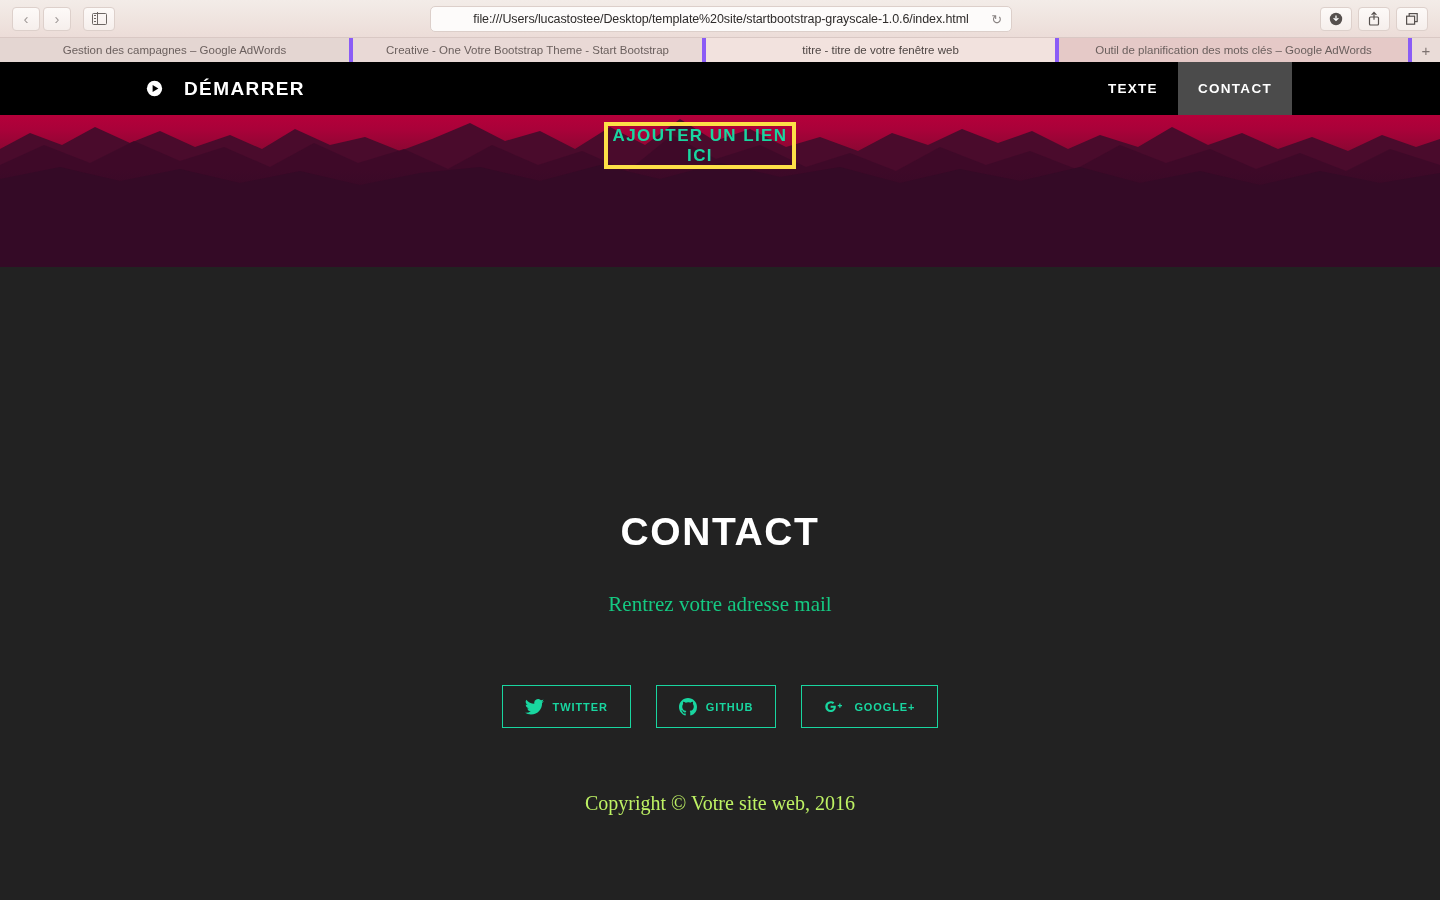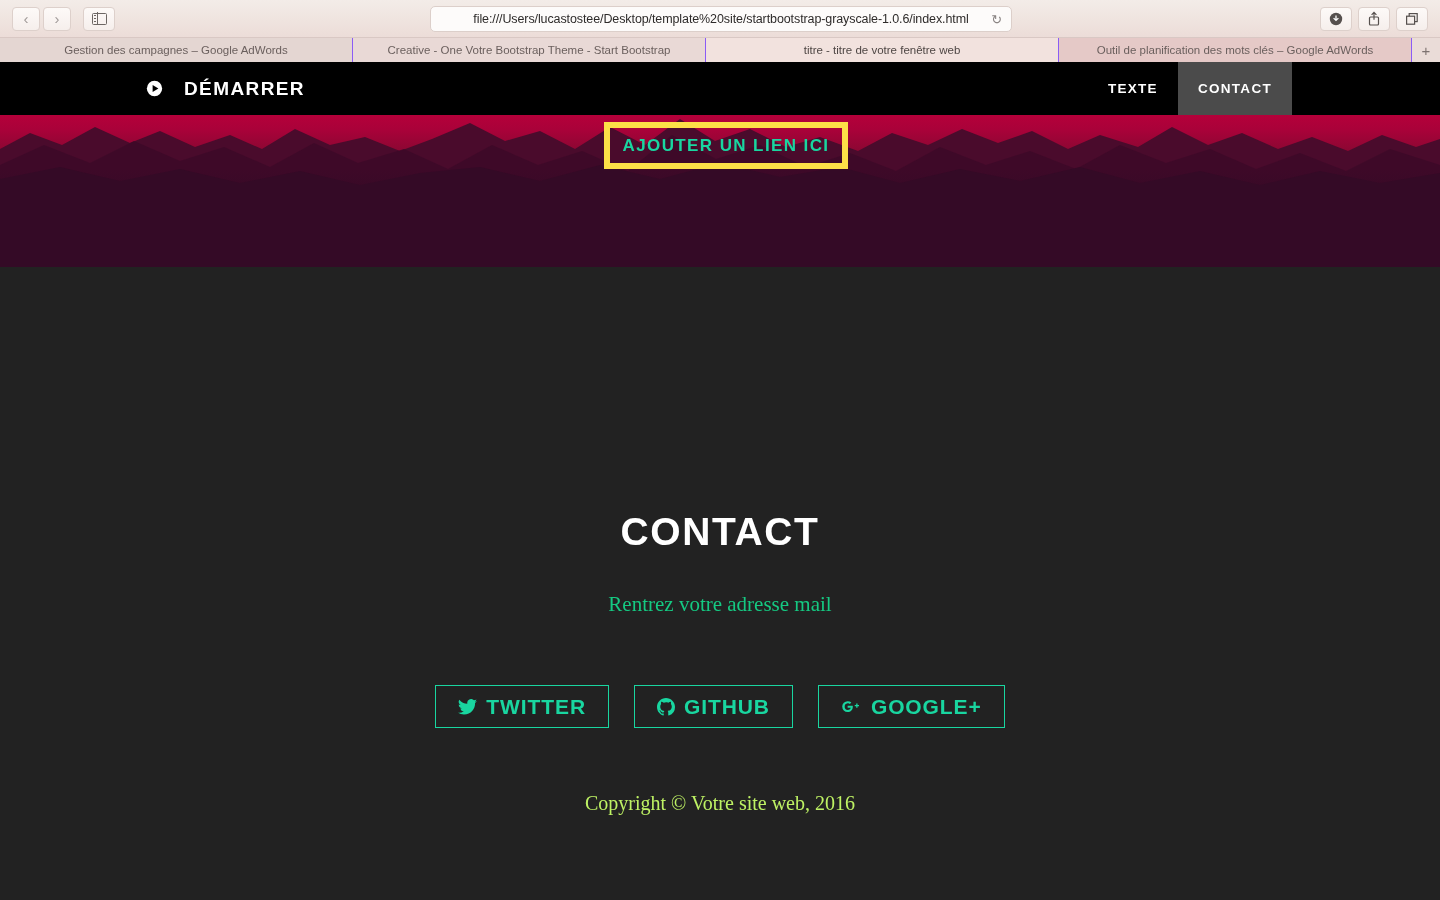--- a/index.html
+++ b/index.html
@@ -56,21 +56,21 @@
 
   .toolbar-right { position:absolute; right:12px; display:flex; gap:6px; }
 
   .tabbar {
     height:24px; width:1440px; display:flex;
     background:#e8d9d6; position:relative;
   }
   .tab {
     flex:1; display:flex; align-items:center; justify-content:center;
     font-size:11.5px; color:#6a5f5d;
-    border-right:1px solid #8b5cf6;
+    border-right:4px solid #8b5cf6;
     white-space:nowrap; overflow:hidden;
   }
   .tab.t1 { background:#e4d6d2; }
   .tab.t2 { background:#e9d9d6; }
   .tab.t3 { background:#e5c9c7; }
   .tab.t4 { background:#f2e2de; color:#4e4644; }
   .tab-add {
     width:28px; display:flex; align-items:center; justify-content:center;
     background:#eadcd8; color:#7d7270; font-size:15px;
   }
@@ -104,22 +104,22 @@
     background:linear-gradient(to bottom,
       #b5003a 0%, #a80239 22%, #8d0733 48%, #5a0b2b 78%, #340a26 100%);
   }
   .hero-trees { position:absolute; top:0; left:0; width:1440px; height:86px; }
   .hero-fade {
     position:absolute; left:0; right:0; top:54px; height:46px;
     background:linear-gradient(to bottom, rgba(52,10,38,0) 0%, #340a26 88%);
   }
   .hero-btn {
     position:absolute; left:604px; top:7px;
-    width:244px; height:47px;
-    border:6px solid #fde047; background:transparent;
+    width:192px; height:47px;
+    border:4px solid #fde047; background:transparent;
     display:flex; align-items:center; justify-content:center;
     color:#19d6a0; font-size:17px; font-weight:bold; letter-spacing:1.4px;
     cursor:pointer;
   }
 
   
   .contact-section {
     width:1440px; height:637px; background:#222222;
     display:flex; flex-direction:column; align-items:center;
     padding-top:243px;
@@ -134,21 +134,21 @@
   }
   .contact-mail {
     font-family:"Liberation Serif", serif;
     color:#15c982; font-size:21px; text-decoration:none;
     margin-bottom:68px; cursor:pointer;
   }
   .social-row { display:flex; gap:25px; margin-bottom:64px; }
   .social-btn {
     height:43px; border:1.5px solid #19d6a0; background:transparent;
     display:flex; align-items:center; justify-content:center; gap:9px;
-    color:#19d6a0; font-size:21px; font-weight:bold; letter-spacing:0.9px;
+    color:#19d6a0; font-size:11px; font-weight:bold; letter-spacing:0.9px;
     padding:0 22px; cursor:pointer;
   }
   .social-icon { display:flex; align-items:center; }
   .copyright {
     font-family:"Liberation Serif", serif;
     color:#bef264; font-size:20px;
   }
 </style>
 </head>
 <body>

